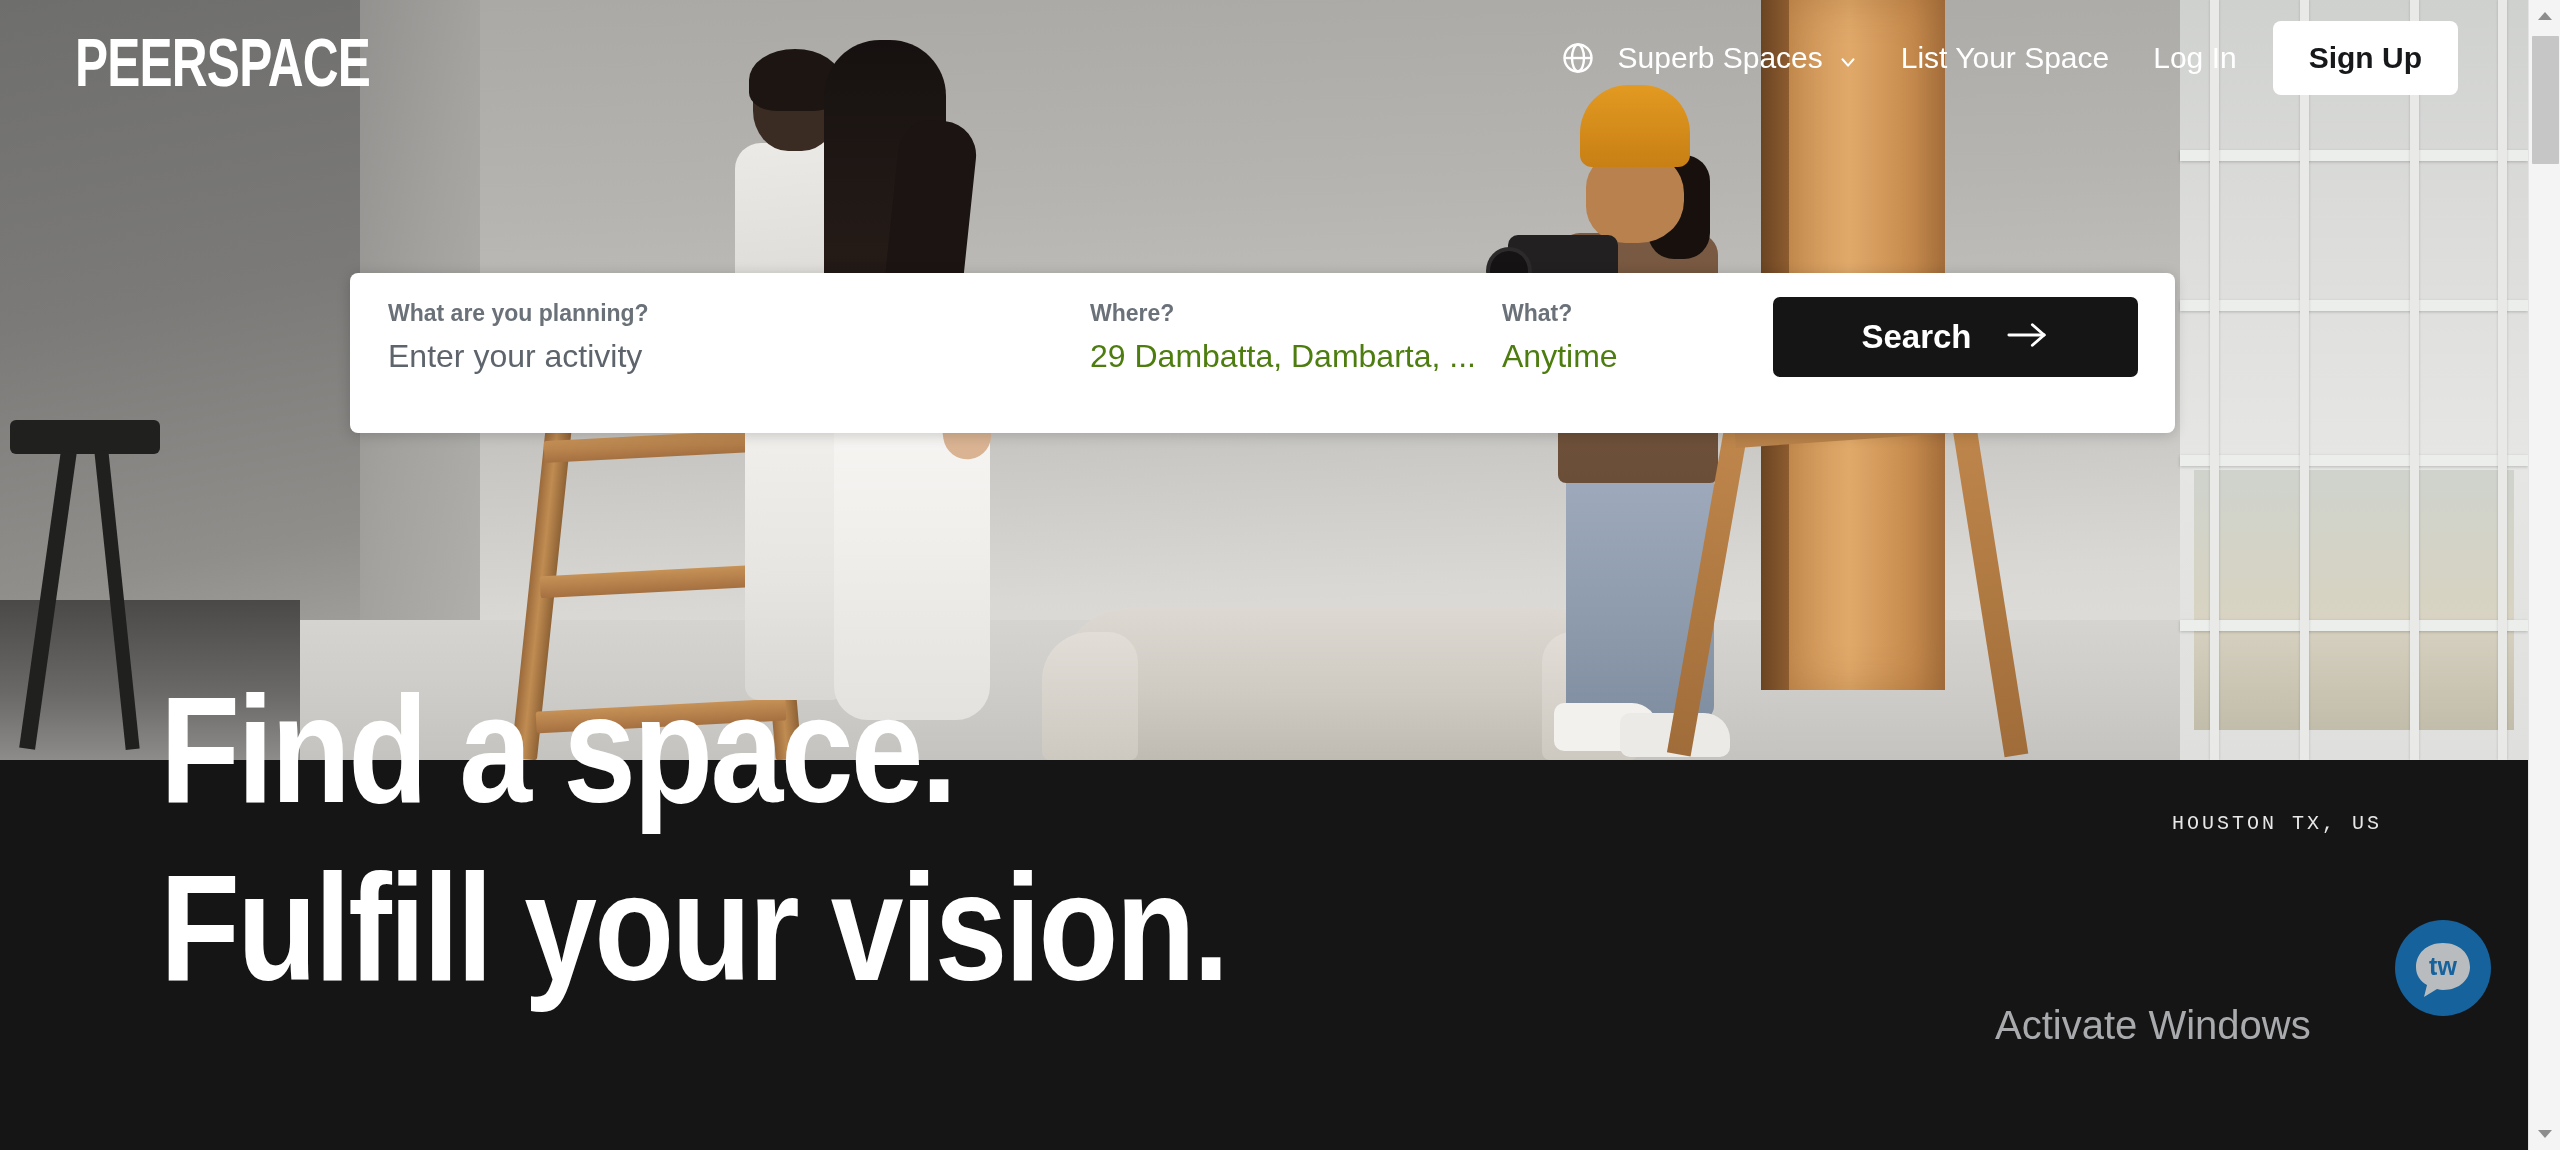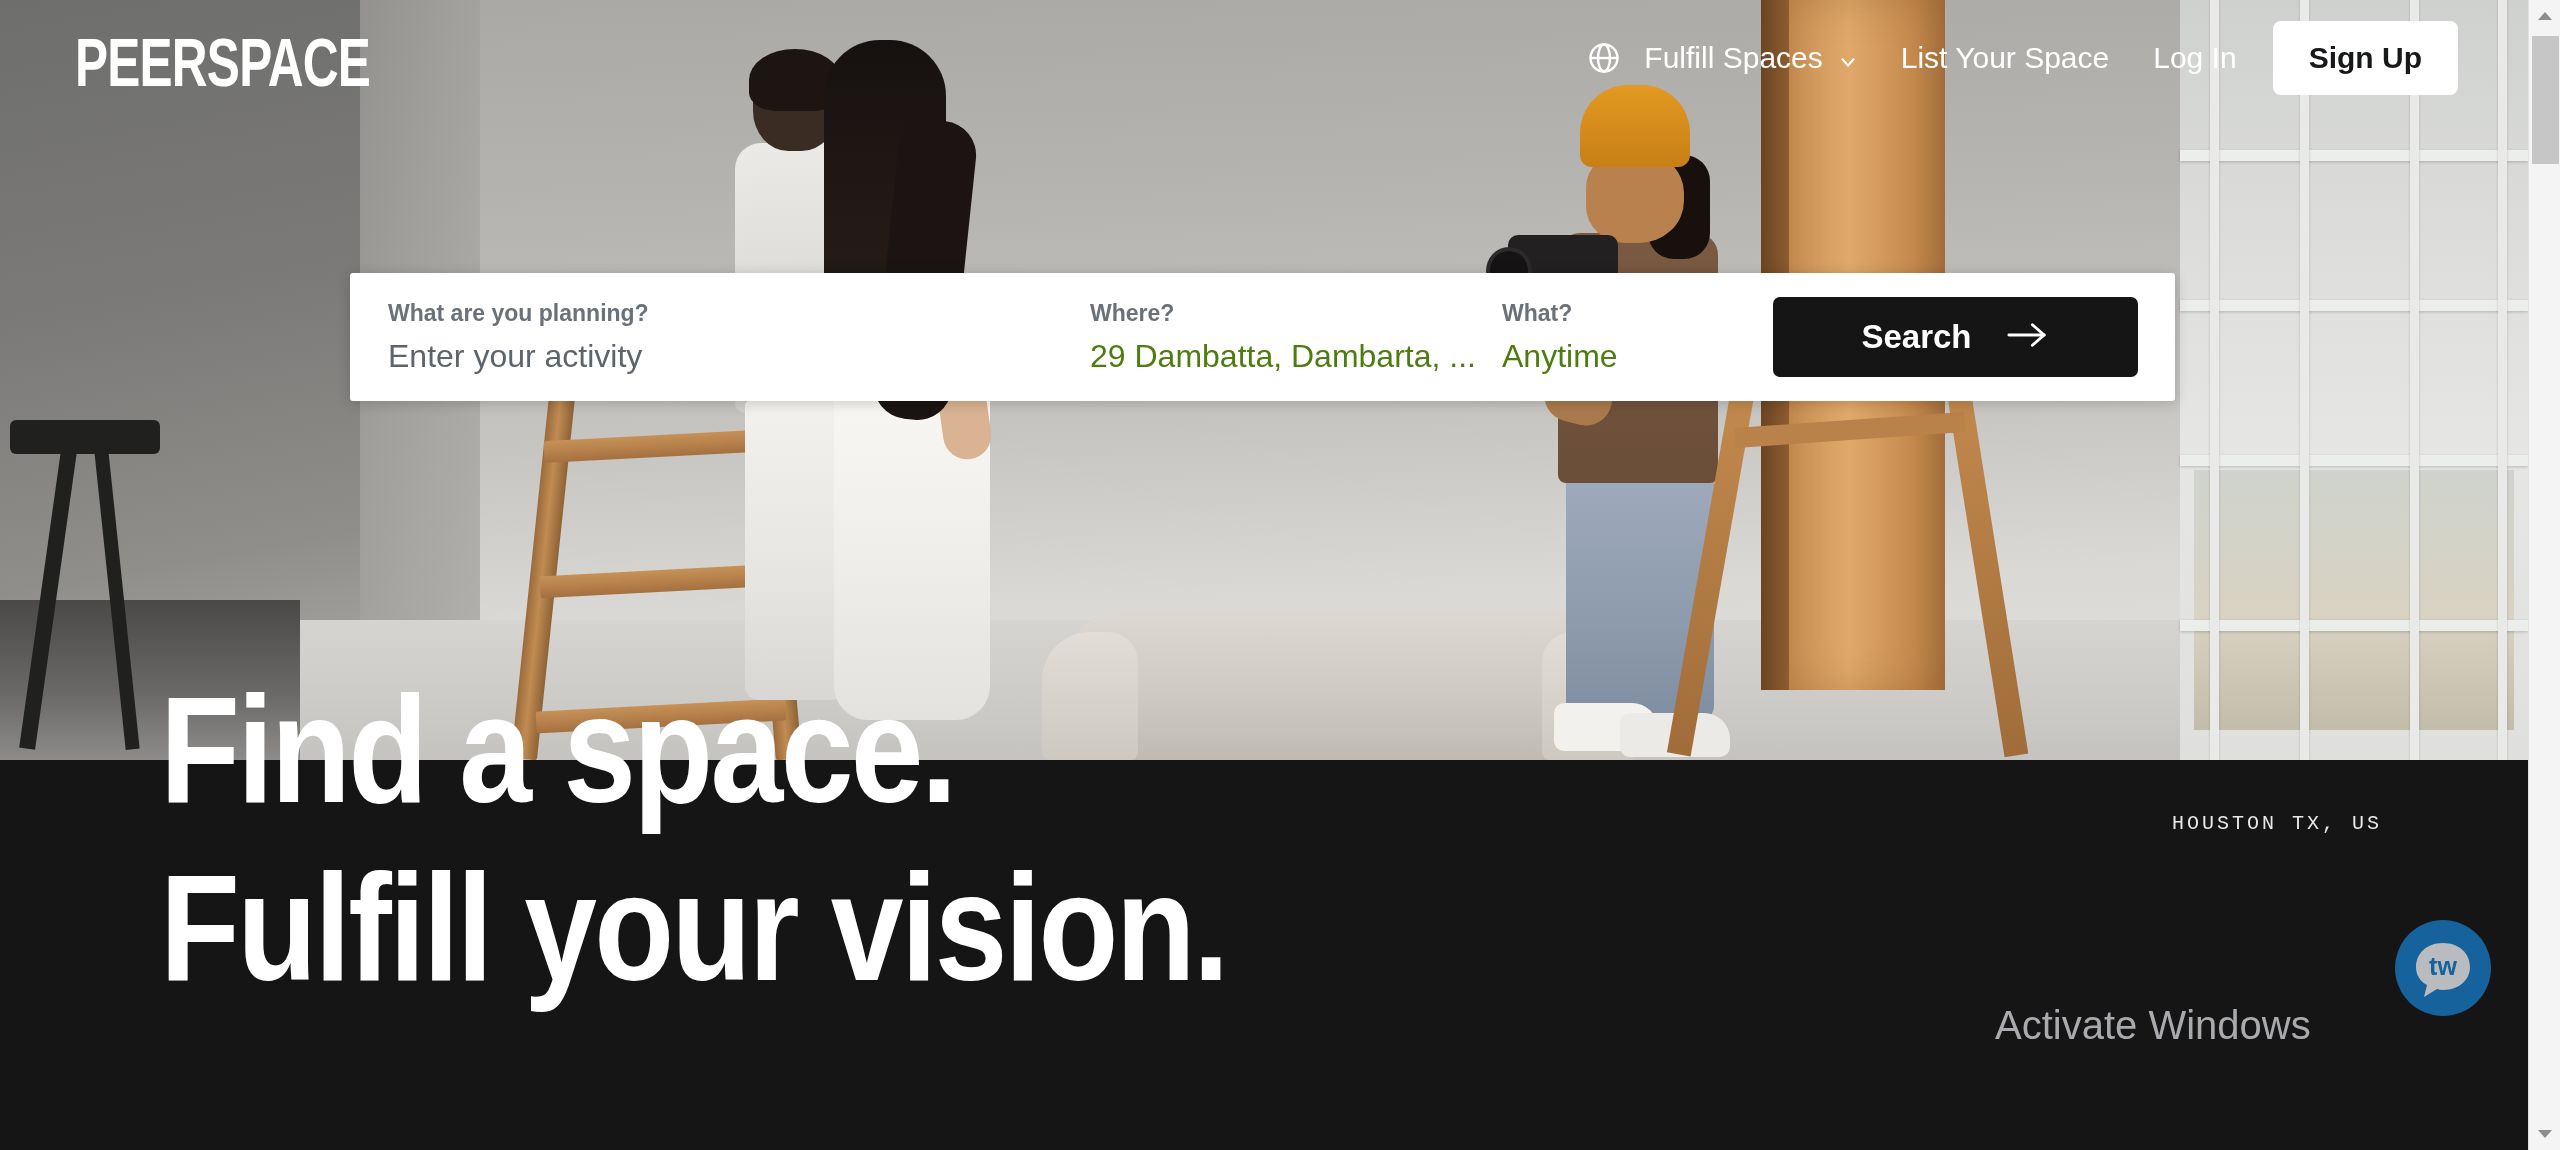--- a/index.html
+++ b/index.html
@@ -103,22 +103,22 @@
     transform:scaleX(.80) scaleY(1.12); transform-origin:left top; }
   .nav-right { position:absolute; right:70px; top:0; height:115px; display:flex; align-items:center; gap:0; }
   .nav-globe { width:36px; height:36px; margin-right:22px; display:flex; align-items:center; justify-content:center; }
   .nav-link { color:#fff; font-size:30px; line-height:1; padding:10px 0; margin-right:44px; white-space:nowrap; display:flex; align-items:center; gap:14px; }
   .nav-link:last-of-type { margin-right:36px; }
   .chev { display:inline-block; width:20px; height:20px; }
   #signup-btn { background:#fff; color:#17181a; font-size:30px; font-weight:700;
     padding:20px 36px; border-radius:8px; white-space:nowrap; }
 
   
-  #searchbar { position:absolute; left:350px; top:273px; width:1825px; height:128px;
-    background:#fff; border-radius:3px; z-index:45;
+  #searchbar { position:absolute; left:350px; top:273px; width:1825px; height:160px;
+    background:#fff; border-radius:8px; z-index:45;
     box-shadow:0 2px 14px rgba(0,0,0,.18); display:flex; align-items:center; }
   .sfield { position:absolute; top:28px; }
   .sfield .slabel { font-size:23px; font-weight:700; color:#6a7179; line-height:1.1; margin-bottom:13px; }
   .sfield .svalue { font-size:32px; color:#5d646c; line-height:1.1; white-space:nowrap; }
   .sfield .svalue.filled { color:#4d7c0f; }
   #field-activity { left:38px; }
   #field-where { left:740px; }
   #field-when { left:1152px; }
   #search-btn { position:absolute; left:1423px; top:24px; width:365px; height:80px;
     background:#151515; border-radius:7px; display:flex; align-items:center;
@@ -250,21 +250,21 @@
 
         <span class="nav-globe">
           <svg width="36" height="36" viewBox="0 0 24 24" fill="none" stroke="#ffffff" stroke-width="1.6">
             <circle cx="12" cy="12" r="9"></circle>
             <ellipse cx="12" cy="12" rx="4" ry="9"></ellipse>
             <line x1="3" y1="12" x2="21" y2="12"></line>
           </svg>
         </span>
 
         <a class="nav-link">
-          <span>Fulfill Spaces</span>
+          <span>Superb Spaces</span>
           <span class="chev">
             <svg width="22" height="22" viewBox="0 0 24 24" fill="none" stroke="#ffffff" stroke-width="2.2" stroke-linecap="round" stroke-linejoin="round">
               <polyline points="6 9 12 16 18 9"></polyline>
             </svg>
           </span>
         </a>
 
         <a class="nav-link">List Your Space</a>
         <a class="nav-link">Log In</a>
 

